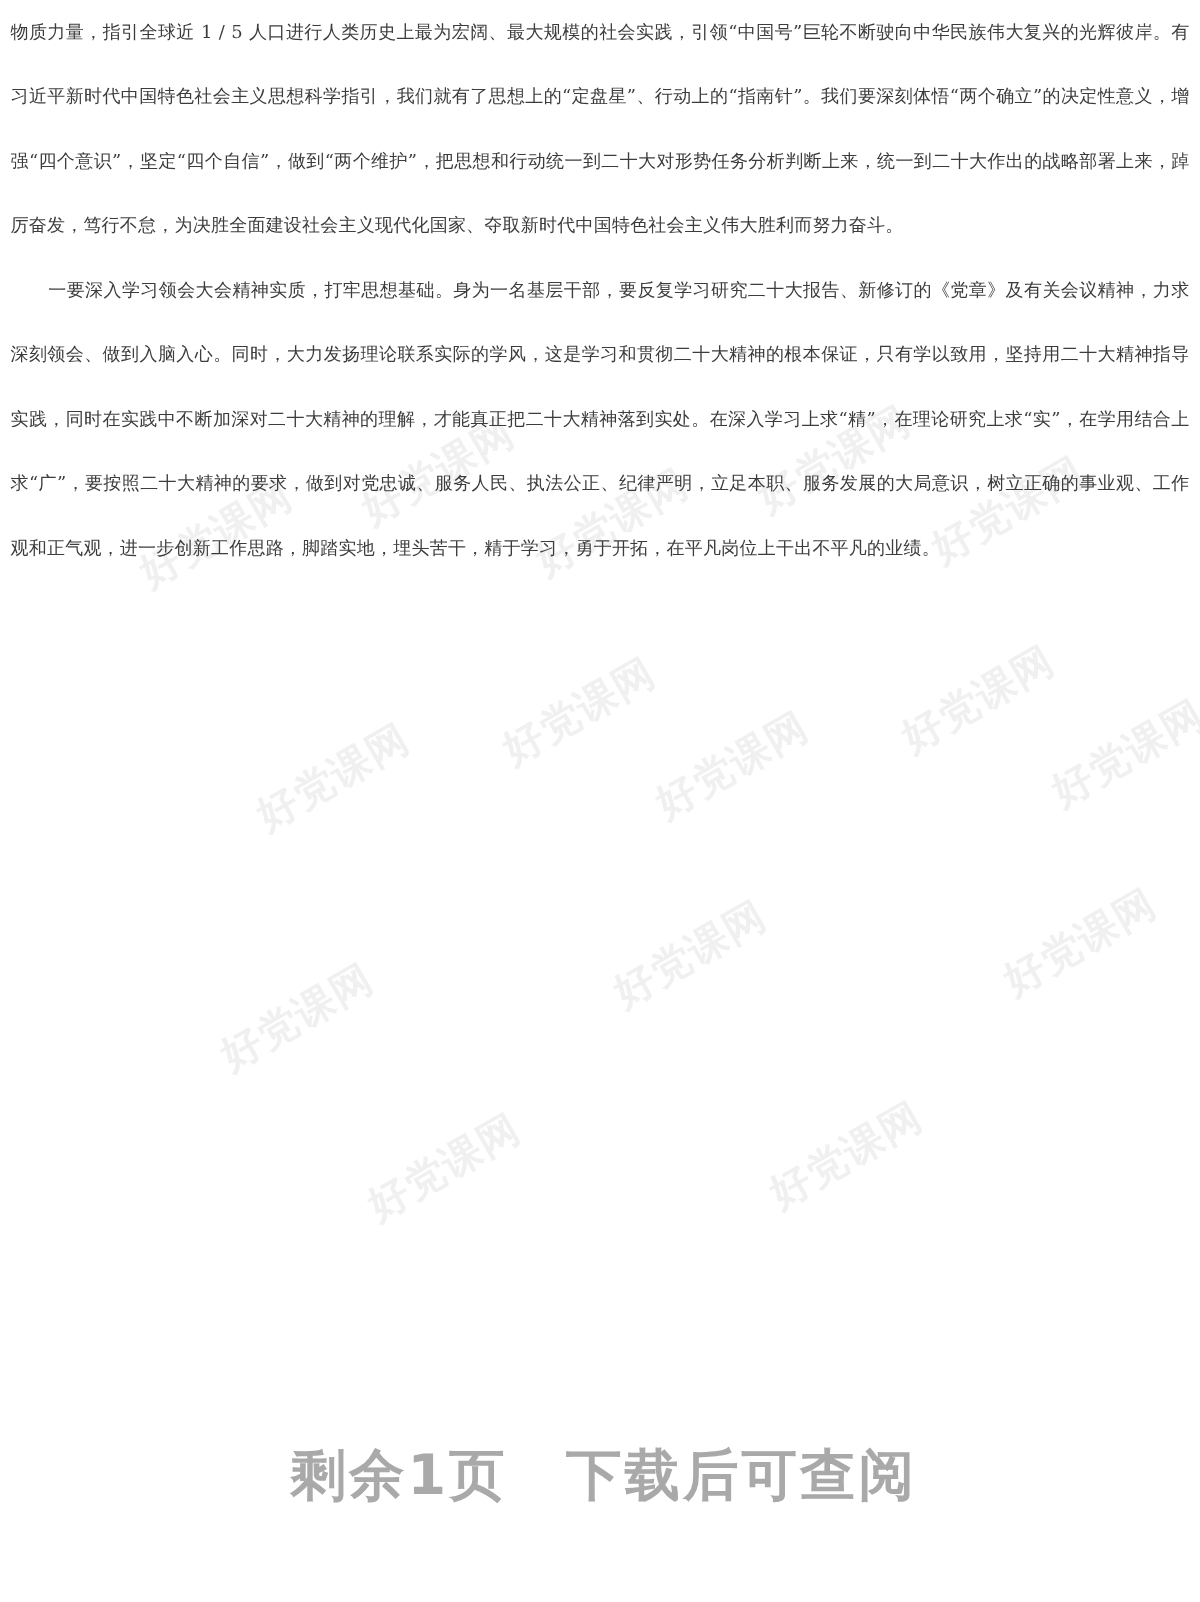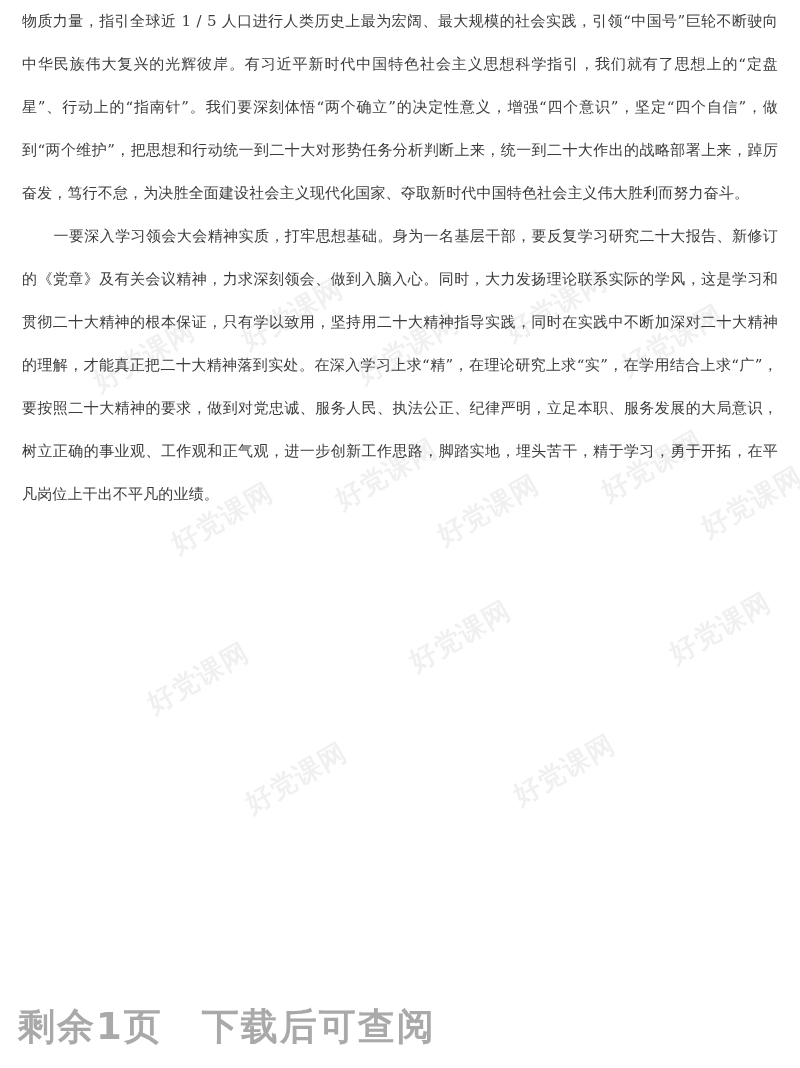--- a/index.html
+++ b/index.html
@@ -50,52 +50,52 @@
   #doc-body {
     position: absolute;
     left: 0;
     top: 0;
     width: 800px;
     z-index: 3;
     padding: 0;
   }
   .para {
     margin: 0;
-    padding: 0 22px;
+    padding: 0 7px;
     color: #3c3c3c;
-    font-size: 15px;
+    font-size: 12px;
     line-height: 43px;
     text-align: justify;
     text-justify: inter-character;
     letter-spacing: 0.15px;
     font-family: "DejaVu Serif", "Liberation Serif", serif;
     text-indent: 0;
   }
   .para.indent {
     text-indent: 2.1em;
   }
   .para.last-of-block {
     text-align: left;
   }
 
   
   #footer-notice {
     position: absolute;
-    left: 18px;
+    left: 5px;
     right: 0;
     top: 960px;
     z-index: 4;
+    text-align: center;
     color: #a9a9a9;
     font-size: 37px;
     font-weight: 700;
     letter-spacing: 2px;
     font-family: "DejaVu Sans", "Liberation Sans", sans-serif;
     line-height: 48px;
     white-space: pre;
-    margin-top: 43px;
   }
 </style>
 </head>
 <body>
 
 <div id="page">
 
   <div id="watermark-layer">
       <div class="watermark" style="left: 236px; top: 296px; color: rgb(0, 0, 0); opacity: 0.055; transform: rotate(-30deg);">好党课网</div>
       <div class="watermark" style="left: 500px; top: 288px; color: rgb(0, 0, 0); opacity: 0.055; transform: rotate(-30deg);">好党课网</div>

